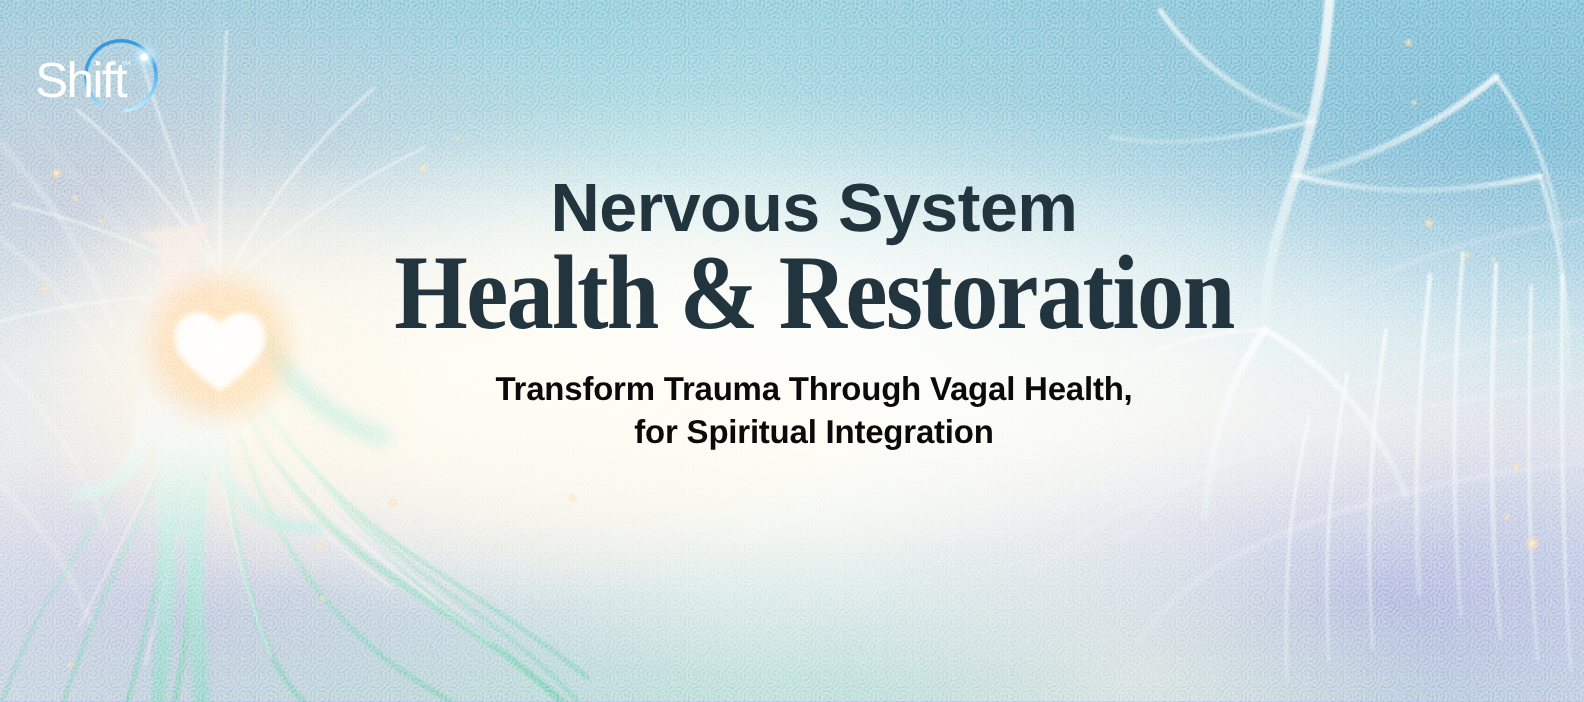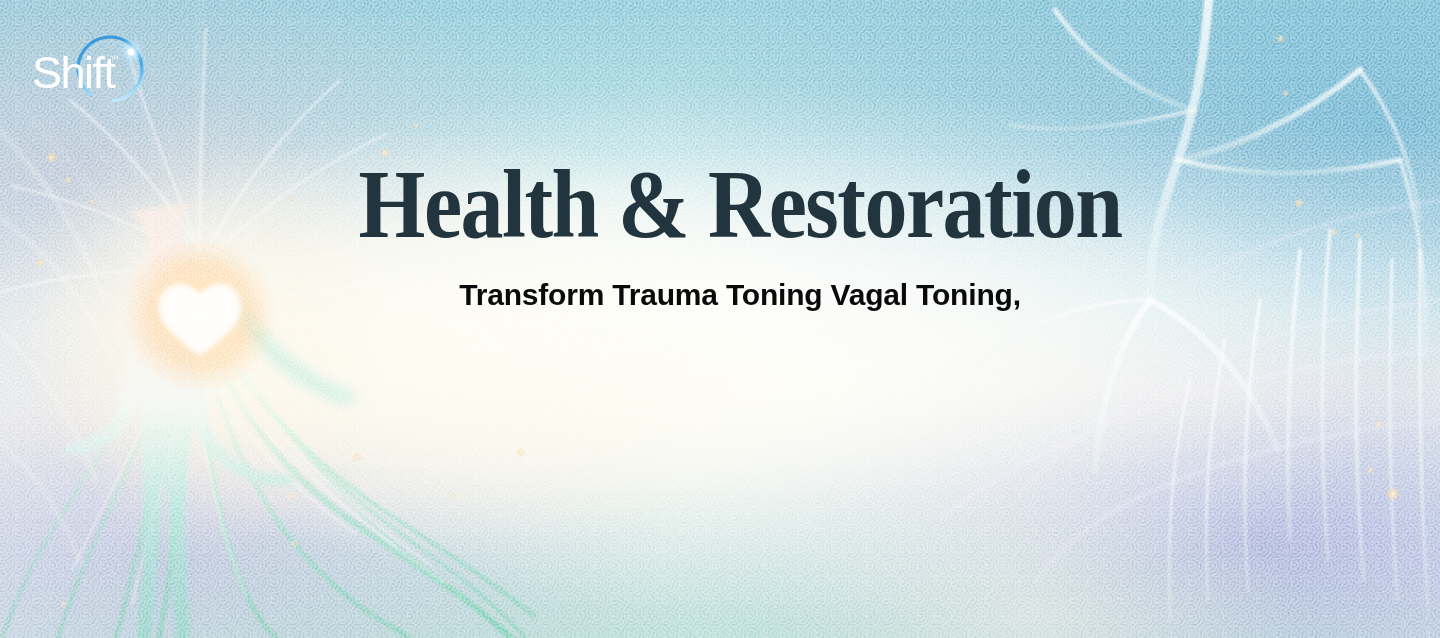--- a/index.html
+++ b/index.html
@@ -418,19 +418,21 @@
 
       <circle cx="106" cy="25" r="13" fill="url(#ringSpark)" filter="url(#sparkBlur)"></circle>
       <circle cx="105" cy="26" r="3.4" fill="#ffffff" opacity=".95"></circle>
 
       <text x="6" y="62" font-family="Liberation Sans, sans-serif" font-size="45" font-weight="400" fill="#ffffff" letter-spacing="-1.5">Shift</text>
       <text x="84" y="36" font-family="Liberation Sans, sans-serif" font-size="9" fill="#ffffff" opacity=".9">™</text>
     </svg>
   </div>
 
   <div id="headline">
+    <h1 id="title-line-1">Nervous System</h1>
     <h1 id="title-line-2">Health &amp; Restoration</h1>
     <p id="subtitle">
-      <span class="sub-line">Transform Trauma Toning Vagal Toning,</span>
+      <span class="sub-line">Transform Trauma Through Vagal Health,</span>
+      <span class="sub-line">for Spiritual Integration</span>
     </p>
   </div>
 
 </div>
 
 </body></html>

